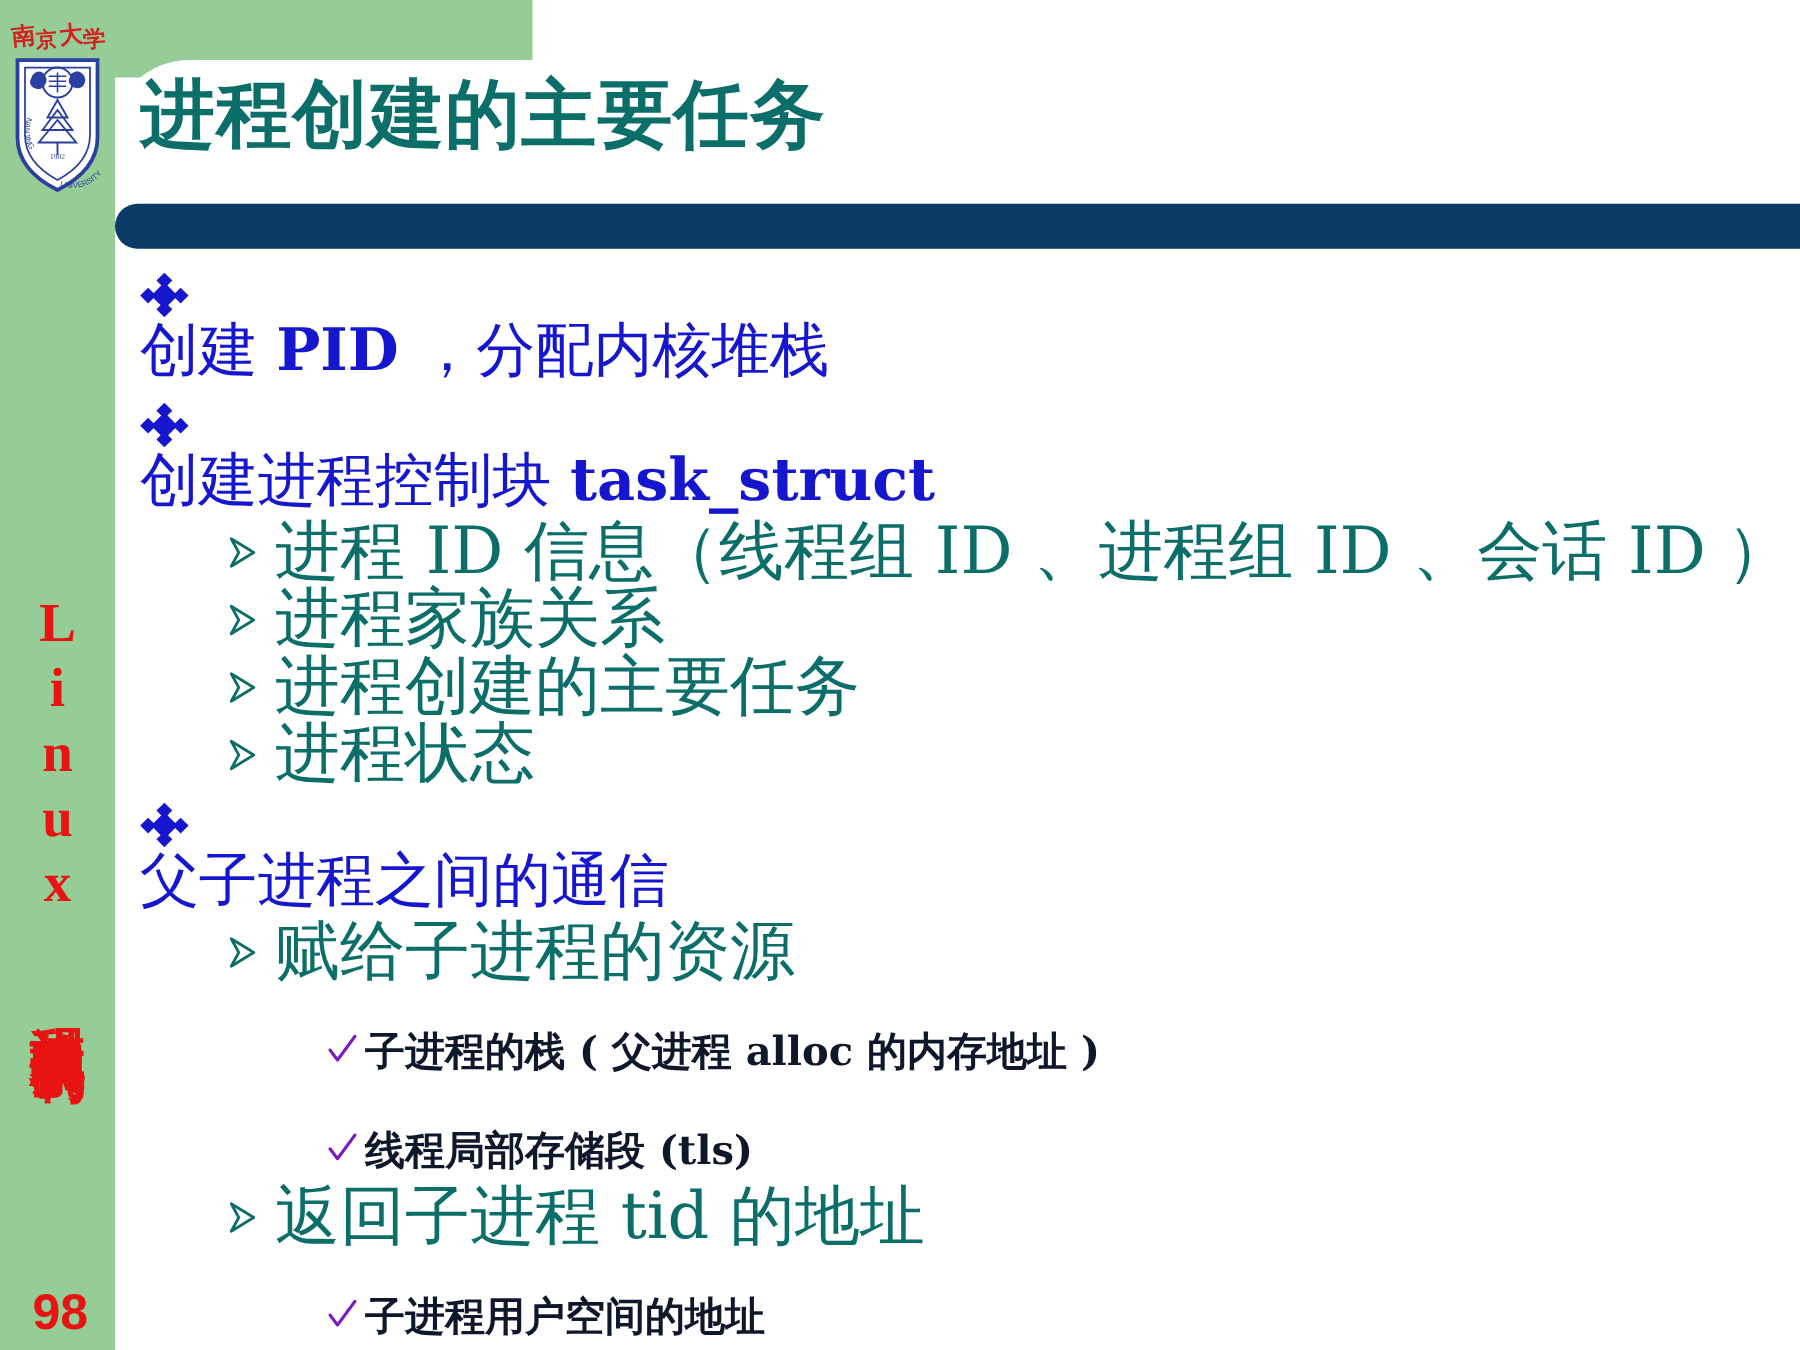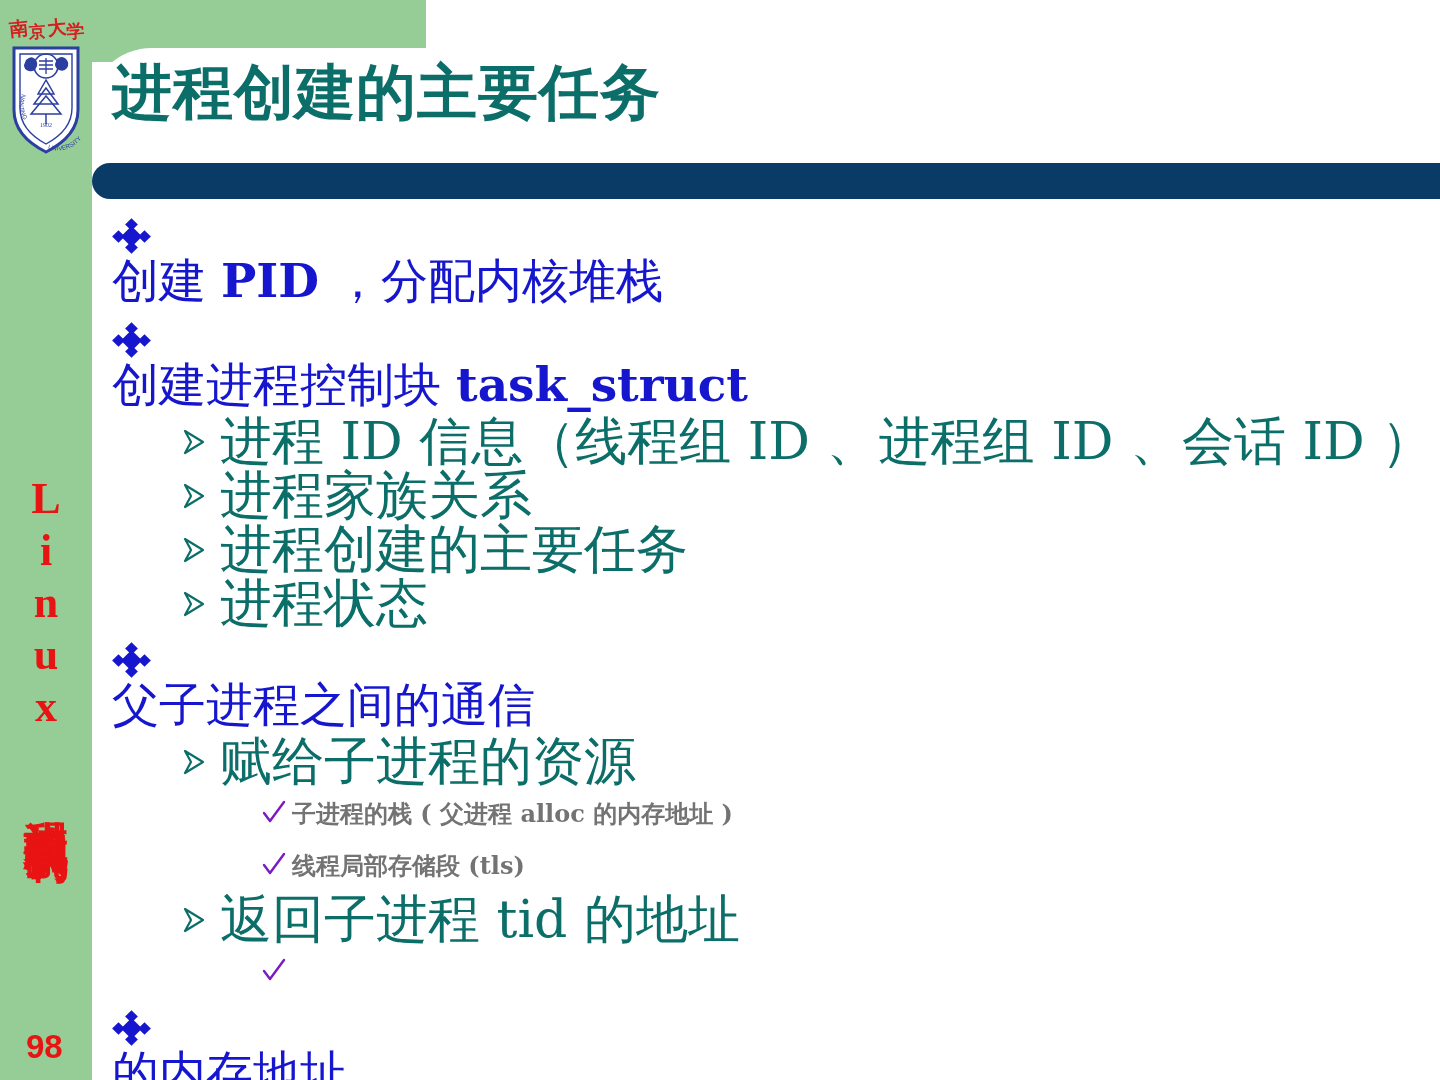--- a/index.html
+++ b/index.html
@@ -92,21 +92,21 @@
     color: #E81313;
     white-space: nowrap;
   }
 
   .page-num {
     position: absolute;
     left: 26px;
     top: 1028px;
     font-family: "Liberation Sans", sans-serif;
     font-weight: bold;
-    font-size: 33px;
+    font-size: 40px;
     color: #E81313;
   }
 
   
   .slide-title {
     position: absolute;
     left: 112px;
     top: 62px;
     font-family: "DejaVu Sans", sans-serif;
     font-weight: bold;
@@ -190,24 +190,25 @@
     height: 54px;
     position: relative;
   }
   .lvl2 .mk svg { position: absolute; left: 2px; top: 14px; }
   .lvl2 .tx .s { font-family: "DejaVu Serif", serif; }
 
   
   .lvl3 {
     font-family: "DejaVu Sans", sans-serif;
     font-weight: bold;
-    font-size: 24px;
+    font-size: 32px;
     line-height: 52px;
-    color: #737373;
+    color: #0f172a;
     padding-left: 160px;
+    margin-top: 27px;
   }
   .lvl3 .mk {
     width: 32px;
     flex: 0 0 32px;
     height: 52px;
     position: relative;
   }
   .lvl3 .mk svg { position: absolute; left: 2px; top: 12px; }
   .lvl3 .tx .s { font-family: "DejaVu Serif", serif; }
 </style>
@@ -363,20 +364,21 @@
           </svg>
         </span>
         <span class="tx">返回子进程 <span class="s">tid</span> 的地址</span>
       </div>
       <div class="row lvl3">
         <span class="mk">
           <svg width="24" height="26" viewBox="0 0 24 26">
             <path d="M2 13 L8 21 L22 2" fill="none" stroke="#7B19C2" stroke-width="2.4" stroke-linecap="round" stroke-linejoin="round"></path>
           </svg>
         </span>
+        <span class="tx">子进程用户空间的地址</span>
       </div>
       <div class="row lvl1">
         <span class="mk">
           <span class="diamond-cluster">
             <i class="c"></i>
             <i class="t"></i>
             <i class="b"></i>
             <i class="l"></i>
             <i class="r"></i>
           </span>

